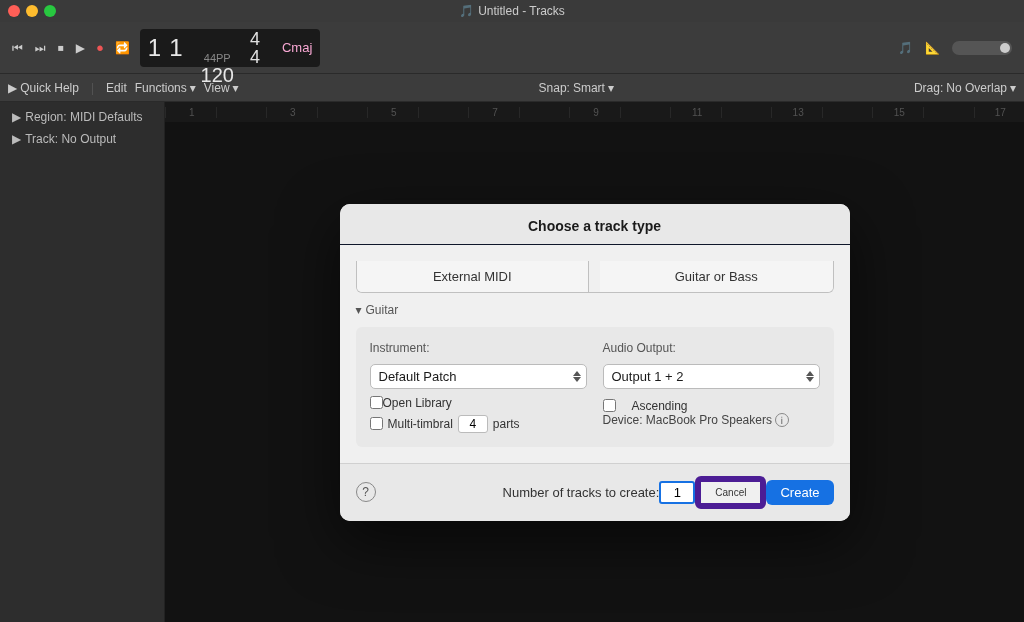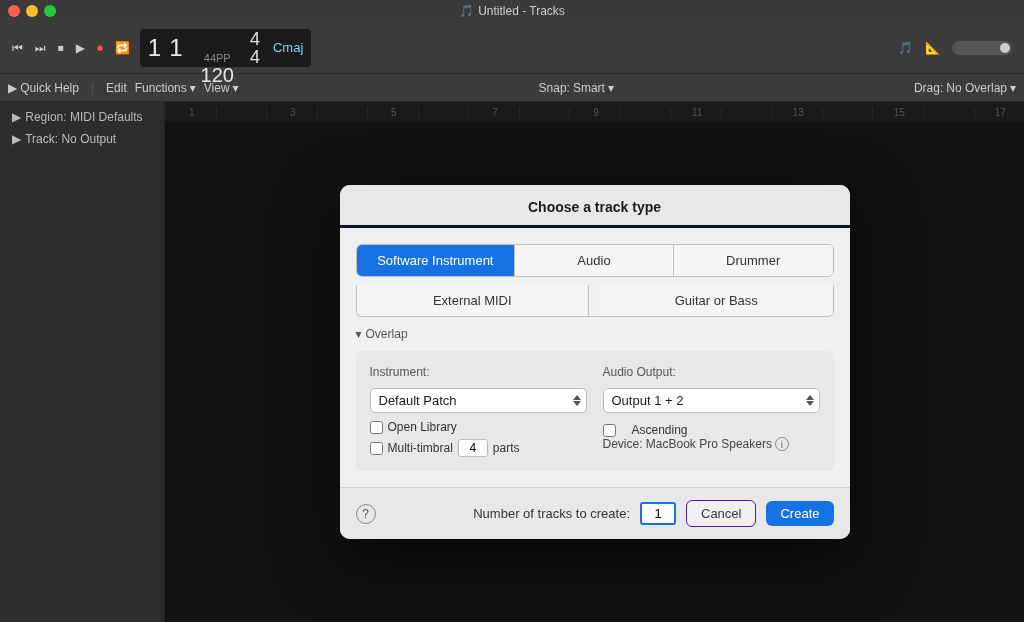--- a/index.html
+++ b/index.html
@@ -179,21 +179,21 @@
       border-radius: 10px;
       width: 510px;
       box-shadow: 0 20px 60px rgba(0,0,0,0.6);
       overflow: hidden;
     }
 
     .modal-title-bar {
       background: #e8e8e8;
       padding: 14px 16px 10px;
       text-align: center;
-      border-bottom: 3px solid #0f172a;
+      border-bottom: 1px solid #0f172a;
     }
 
     .modal-title {
       font-size: 14px;
       font-weight: 600;
       color: #1a1a1a;
     }
 
     .modal-body {
       padding: 16px;
@@ -329,21 +329,20 @@
 
     .select-arrow-down {
       border-left: 4px solid transparent;
       border-right: 4px solid transparent;
       border-top: 5px solid #555;
     }
 
     .checkbox-row {
       display: flex;
       align-items: center;
-      gap: 5px;
       margin-top: 7px;
       font-size: 12px;
       color: #333;
     }
 
     .checkbox-row input[type="checkbox"] {
       width: 13px;
       height: 13px;
     }
 
@@ -404,43 +403,42 @@
       color: #555;
       cursor: pointer;
       display: flex;
       align-items: center;
       justify-content: center;
     }
 
     .footer-right {
       display: flex;
       align-items: center;
-      gap: 10px;
     }
 
     .tracks-label {
       font-size: 13px;
       color: #333;
     }
 
     .tracks-input {
       width: 36px;
       text-align: center;
       border: 2px solid #1671e3;
       border-radius: 3px;
       font-size: 13px;
       padding: 2px 4px;
       outline: none;
     }
 
     .cancel-btn {
       padding: 5px 14px;
-      font-size: 13px;
+      font-size: 10px;
       border-radius: 6px;
-      border: 1px solid #4c1d95;
+      border: 6px solid #4c1d95;
       background: #f0f0f0;
       cursor: pointer;
       color: #333;
     }
 
     .create-btn {
       padding: 5px 14px;
       font-size: 13px;
       border-radius: 6px;
       border: none;
@@ -497,21 +495,21 @@
       </div>
     </div>
     <div style="display:flex; flex-direction:column; align-items:center; margin-left:8px;margin-top:44px;">
       <div style="font-size:11px; color:#888;">44PP</div>
       <div style="font-size:20px; color:#e8e8e8; font-weight:300;">120</div>
     </div>
     <div style="display:flex; flex-direction:column; align-items:center; margin-left:6px;">
       <div style="font-size:18px; color:#e0e0e0; line-height:1;">4</div>
       <div style="font-size:18px; color:#e0e0e0; line-height:1;">4</div>
     </div>
-    <div style="font-size:13px; color:#7dd3fc; margin-left:3px;">Cmaj</div>
+    <div style="font-size:13px; color:#f9a8d4; margin-left:12px;">Cmaj</div>
   </div>
 
   <div style="flex:1;"></div>
 
   <div class="toolbar-group">
     <button class="toolbar-btn">🎵</button>
     <button class="toolbar-btn">📐</button>
     <div style="background:#555; width:60px; height:14px; border-radius:7px; position:relative; margin: 0 4px;">
       <div style="position:absolute; right:2px; top:2px; width:10px; height:10px; background:#ccc; border-radius:50%;"></div>
     </div>
@@ -588,35 +586,30 @@
 
     <div class="overlay">
       <div class="modal">
 
         <div class="modal-title-bar">
           <div class="modal-title">Choose a track type</div>
         </div>
 
         <div class="modal-body">
 
-          <div class="track-type-grid">
-            <button class="track-type-btn active">Software Instrument</button>
-            <button class="track-type-btn">Audio</button>
-            <button class="track-type-btn">Drummer</button>
-          </div>
 
           <div class="track-type-row2">
             <button class="track-type-btn">External MIDI</button>
             <button class="track-type-btn">Guitar or Bass</button>
           </div>
 
           <div class="details-section">
             <div class="details-header">
               <span>▾</span>
-              <span>Overlap</span>
+              <span>Guitar</span>
             </div>
 
             <div class="details-content">
               <div class="details-columns">
 
                 <div class="detail-col">
                   <label>Instrument:</label>
                   <div class="select-wrapper">
                     <select class="detail-select">
                       <option>Default Patch</option>

